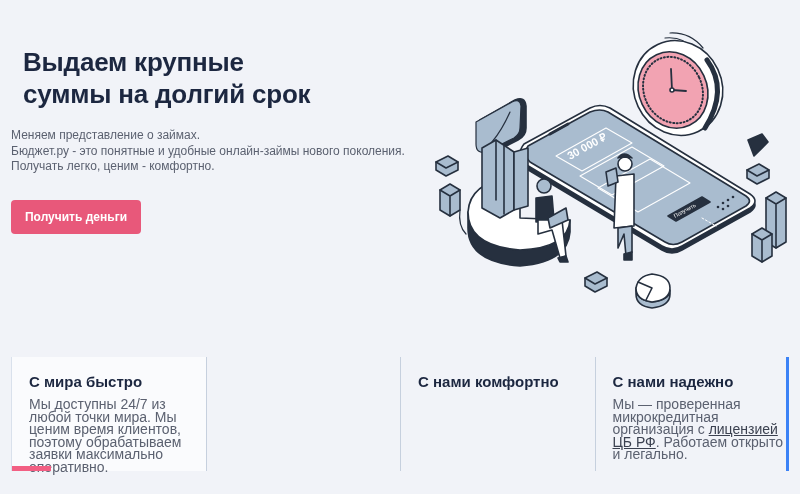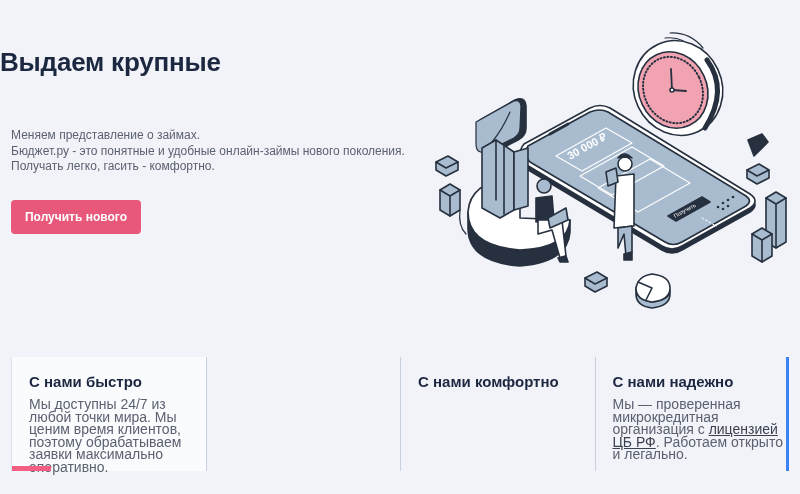--- a/index.html
+++ b/index.html
@@ -4,21 +4,21 @@
   <style>
     * { box-sizing: border-box; margin: 0; padding: 0; }
     html, body { width: 800px; height: 494px; overflow: hidden; }
     body {
       background: #f1f3f8;
       font-family: "Liberation Sans", "DejaVu Sans", sans-serif;
       color: #1d2640;
       position: relative;
     }
     .hero-title {
-      position: absolute; left: 0; top: 46px;
+      position: absolute; left: 23px; top: 46px;
       font-size: 26px; line-height: 32px; font-weight: bold;
       color: #1c2740; letter-spacing: -0.2px;
     }
     .hero-title span { display: block; }
     .hero-desc {
       position: absolute; left: 11px; top: 128px;
       font-size: 12px; line-height: 15.5px; color: #5b6170;
     }
     .hero-desc span { display: block; }
     .cta-button {
@@ -47,29 +47,30 @@
     }
     .feature-text { font-size: 14px; line-height: 12.5px; color: #5b6170; }
     .feature-text a { color: #3b4150; text-decoration: underline; }
     .active-bar { position: absolute; left: 0; bottom: 0; width: 39px; height: 5px; background: #f25f83; }
   </style>
 </head>
 <body>
 
 <h1 class="hero-title">
   <span>Выдаем крупные</span>
+  <span>суммы на долгий срок</span>
 </h1>
 
 <div class="hero-desc">
   <span>Меняем представление о займах.</span>
   <span>Бюджет.ру - это понятные и удобные онлайн-займы нового поколения.</span>
-  <span>Получать легко, гасить - комфортно.</span>
+  <span>Получать легко, ценим - комфортно.</span>
 </div>
 
-<button class="cta-button">Получить нового</button>
+<button class="cta-button">Получить деньги</button>
 
 <div class="illustration">
   <svg width="380" height="300" viewBox="0 0 380 300" xmlns="http://www.w3.org/2000/svg" stroke="#26303f" stroke-width="1.6" stroke-linejoin="round" stroke-linecap="round">
 
     <g>
       <path d="M245 8 q18 -2 30 12" fill="none" stroke-width="1.2"></path>
       <path d="M250 3 q20 -1 33 15" fill="none" stroke-width="1.2"></path>
       <ellipse cx="258" cy="58" rx="44" ry="48" transform="rotate(-25 258 58)" fill="#fff"></ellipse>
       <path d="M287 30 q22 30 -2 68" fill="none" stroke-width="5"></path>
       <ellipse cx="253" cy="60" rx="34" ry="39" transform="rotate(-25 253 60)" fill="#f2a3b2"></ellipse>
@@ -155,21 +156,21 @@
     <g>
       <path d="M216 258 Q216 270 232 272 Q250 270 250 260 L250 264 Q250 276 232 278 Q216 276 216 264 Z" fill="#a9bccf"></path>
       <path d="M216 258 Q218 246 232 244 Q250 246 250 258 Q250 270 232 272 Q216 270 216 258 Z" fill="#fff"></path>
       <path d="M232 258 L218 252 M232 258 L226 270" fill="none"></path>
     </g>
   </svg>
 </div>
 
 <div class="features">
   <div class="feature active">
-    <div class="feature-title">С нами быстро</div>
+    <div class="feature-title">С мира быстро</div>
     <div class="feature-text">Мы доступны 24/7 из любой точки мира. Мы ценим время клиентов, поэтому обрабатываем заявки максимально оперативно.</div>
     <div class="active-bar"></div>
   </div>
   <div class="feature">
   </div>
   <div class="feature">
     <div class="feature-title">С нами комфортно</div>
   </div>
   <div class="feature">
     <div class="feature-title">С нами надежно</div>

